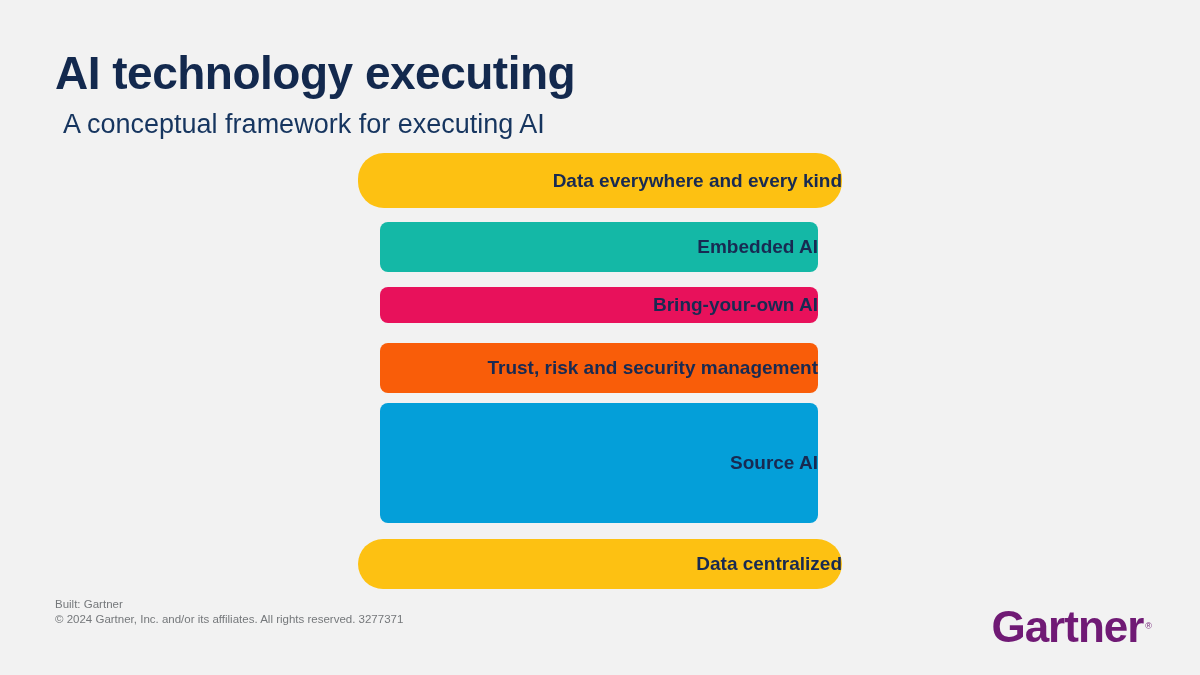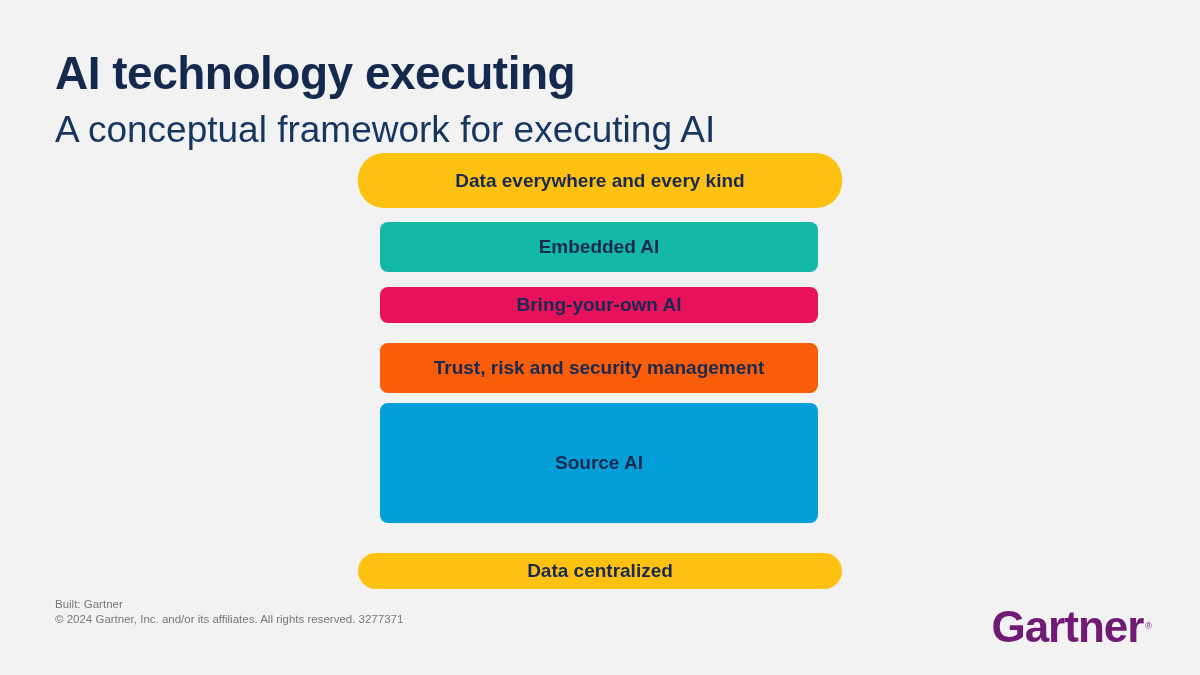--- a/index.html
+++ b/index.html
@@ -16,48 +16,48 @@
   .header { position: absolute; left: 55px; top: 48px; }
   .title {
     font-size: 46px;
     font-weight: 700;
     letter-spacing: -0.5px;
     color: #13294E;
     margin: 0;
     line-height: 1.1;
   }
   .subtitle {
-    font-size: 37px;
+    font-size: 27px;
     font-weight: 400;
     color: #16355F;
-    margin: 10px 0 0 0;
+    margin: 10px 0 0 8px;
     line-height: 1.15;
   }
 
   
   .layer {
     position: absolute;
     display: flex;
     align-items: center;
-    justify-content: center;
+    justify-content: flex-end;
   }
   .layer-label {
     font-size: 19px;
     font-weight: 700;
     color: #182A52;
     text-align: center;
   }
   .bread   { left: 358px; width: 484px; border-radius: 26px; }
   .filling { left: 380px; width: 438px; border-radius: 8px; }
   .layer-0 { top: 153px; height: 55px; }
   .layer-1 { top: 222px; height: 50px; }
   .layer-2 { top: 287px; height: 36px; }
   .layer-3 { top: 343px; height: 50px; }
   .layer-4 { top: 403px; height: 120px; }
-  .layer-5 { top: 553px; height: 36px; }
+  .layer-5 { top: 539px; height: 50px; }
 
   
   .footer {
     position: absolute;
     left: 55px;
     bottom: 48px;
     font-size: 11.5px;
     line-height: 15px;
     color: #75787B;
   }

